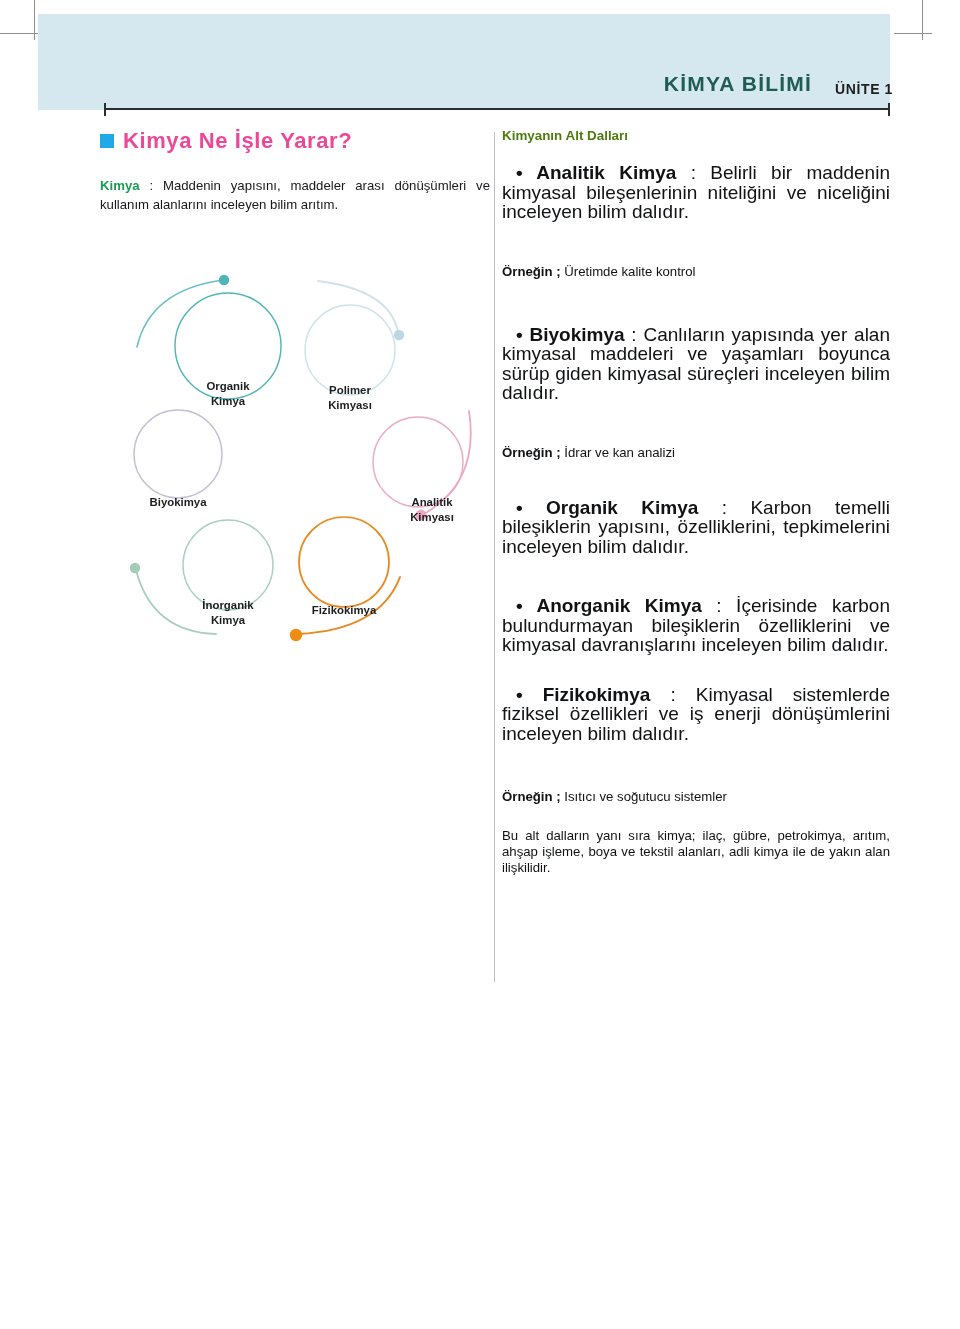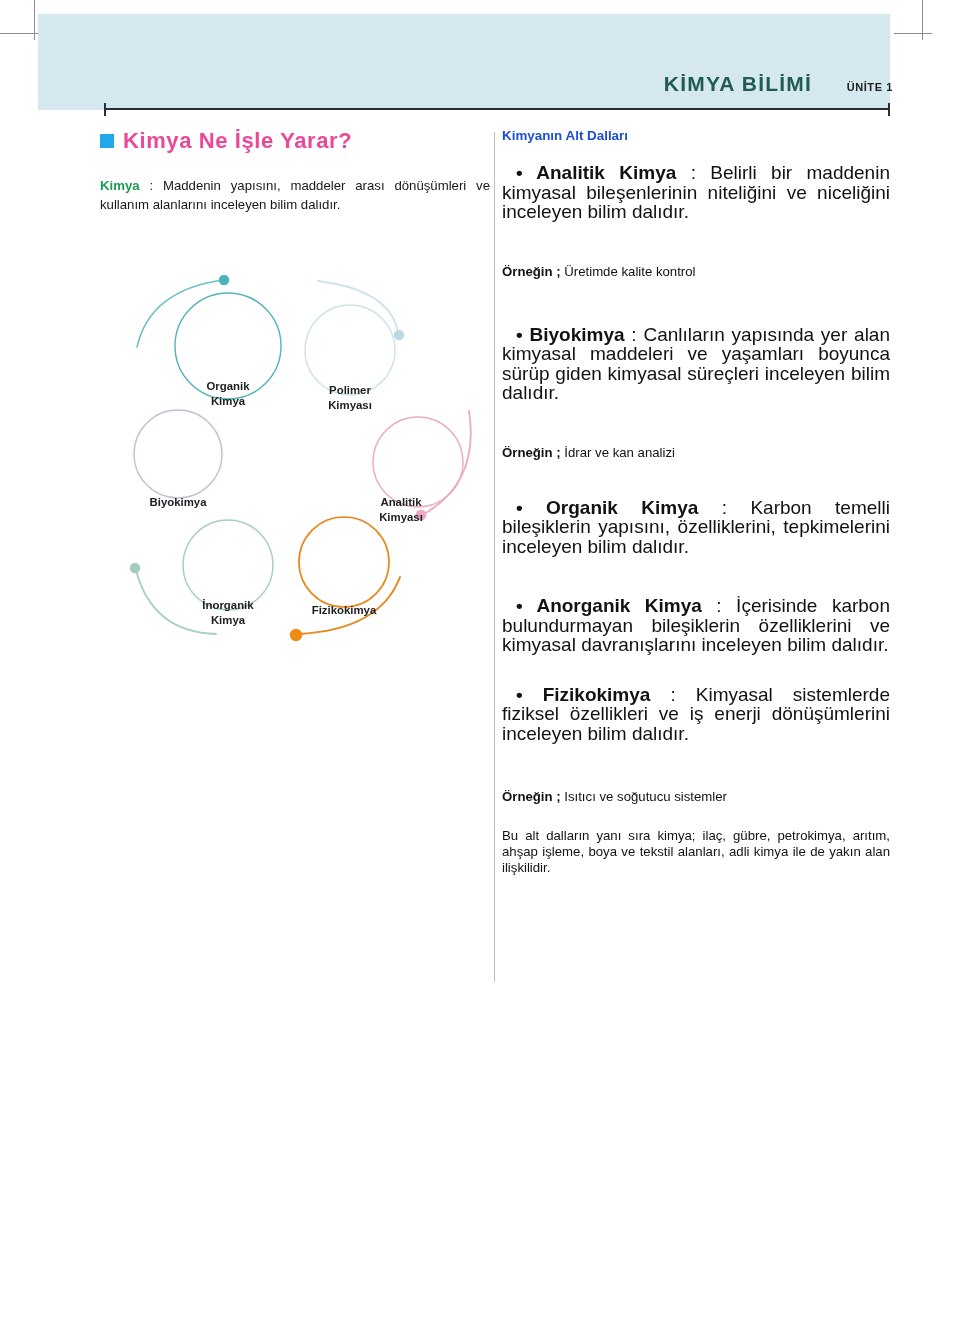--- a/index.html
+++ b/index.html
@@ -41,21 +41,21 @@
     font-size: 21px;
     font-weight: bold;
     letter-spacing: 1.2px;
     color: #1f5c52;
     white-space: nowrap;
   }
   .header-unit {
     position: absolute;
     right: 67px;
     top: 81px;
-    font-size: 11px;
+    font-size: 14px;
     font-weight: bold;
     letter-spacing: 0.6px;
     color: #20211f;
     white-space: nowrap;
     text-align: center;
   }
   .header-rule {
     position: absolute;
     left: 104px;
     top: 108px;
@@ -122,21 +122,21 @@
     line-height: 19px;
     color: #16181a;
     text-align: justify;
   }
   .def-para .k { color: #1a9c55; font-weight: bold; }
 
   
   .rh {
     font-size: 13.4px;
     font-weight: bold;
-    color: #1d4ed8;
+    color: #4d7c0f;
     margin-bottom: 20px;
   }
   .rbullet {
     font-size: 19px;
     line-height: 19.5px;
     color: #101214;
     text-align: justify;
     text-indent: 14px;
   }
   .rbullet b { font-weight: bold; }
@@ -264,21 +264,21 @@
   <div class="header-unit">ÜNİTE 1</div>
   <div class="header-rule"></div>
 
   <div class="col-divider"></div>
 
   <div class="col-left">
     <div class="lh">
       <div class="lh-square"></div>
       <div class="lh-text">Kimya Ne İşle Yarar?</div>
     </div>
-    <div class="def-para"><span class="k">Kimya</span><span> : Maddenin yapısını, maddeler arası dönüşümleri ve kullanım alanlarını inceleyen bilim dalıdır.</span></div>
+    <div class="def-para"><span class="k">Kimya</span><span> : Maddenin yapısını, maddeler arası dönüşümleri ve kullanım alanlarını inceleyen bilim arıtım.</span></div>
   </div>
 
   <div class="diagram">
     <svg width="368" height="372" viewBox="0 0 368 372">
 
       <circle cx="110" cy="74" r="53" fill="none" stroke="#4fb4b8" stroke-width="1.4"></circle>
       <path d="M 19 75 Q 32 18 105 8" fill="none" stroke="#6cbfc3" stroke-width="1.6" stroke-linecap="round"></path>
       <circle cx="106" cy="8" r="5.2" fill="#4fb4b8"></circle>
 
       <circle cx="232" cy="78" r="45" fill="none" stroke="#cfe3ea" stroke-width="1.4"></circle>
@@ -298,21 +298,21 @@
       <circle cx="226" cy="290" r="45" fill="none" stroke="#e8881f" stroke-width="1.7"></circle>
       <path d="M 180 362 Q 262 358 282 305" fill="none" stroke="#e8881f" stroke-width="2" stroke-linecap="round"></path>
       <circle cx="178" cy="363" r="6.2" fill="#ef8c13"></circle>
     </svg>
 
     <div class="node-label" style="left:60px;  top:59px;  width:100px;">Organik
 Kimya</div>
     <div class="node-label" style="left:182px; top:63px;  width:100px;">Polimer
 Kimyası</div>
     <div class="node-label" style="left:10px;  top:175px; width:100px;">Biyokimya</div>
-    <div class="node-label" style="left:233px; top:175px; width:100px;">Analitik
+    <div class="node-label" style="left:264px; top:175px; width:100px;">Analitik
 Kimyası</div>
     <div class="node-label" style="left:60px;  top:278px; width:100px;">İnorganik
 Kimya</div>
     <div class="node-label" style="left:176px; top:283px; width:100px;">Fizikokimya</div>
   </div>
 
   <div class="col-right">
     <div class="rh">Kimyanın Alt Dalları</div>
 
     <div class="rbullet"><b>• Analitik Kimya</b><span> : Belirli bir maddenin kimyasal bileşenlerinin niteliğini ve niceliğini inceleyen bilim dalıdır.</span></div>

